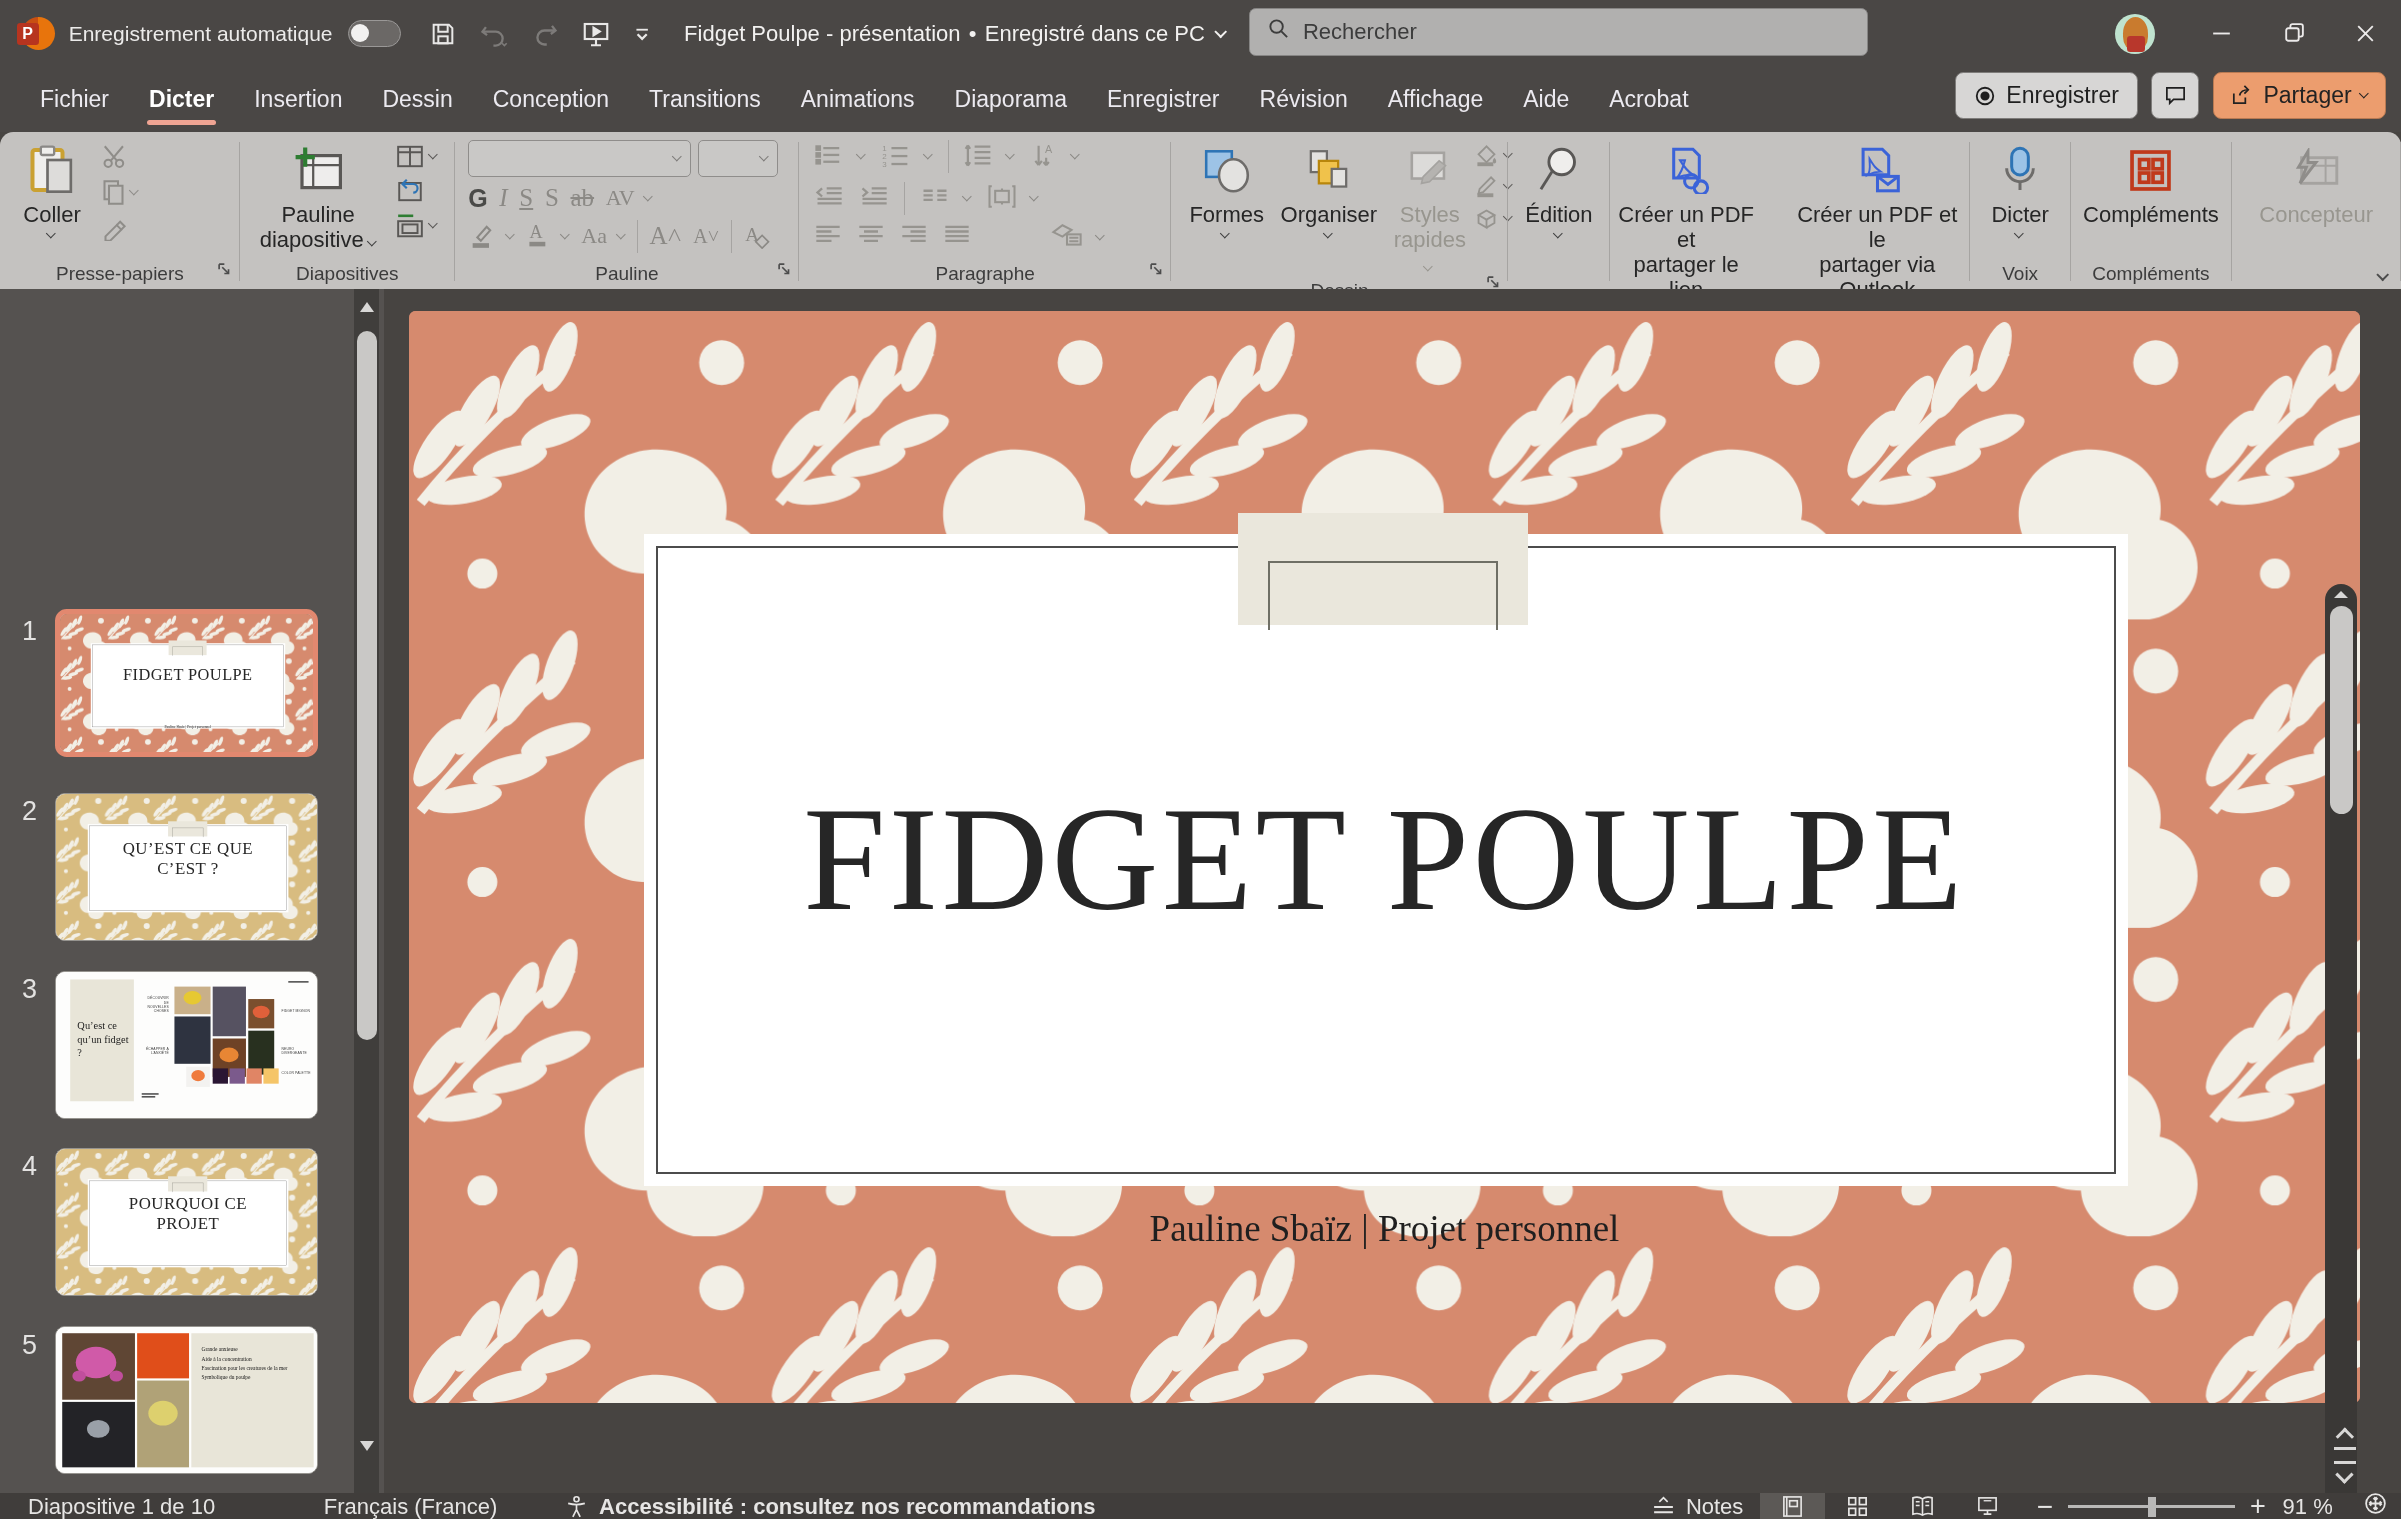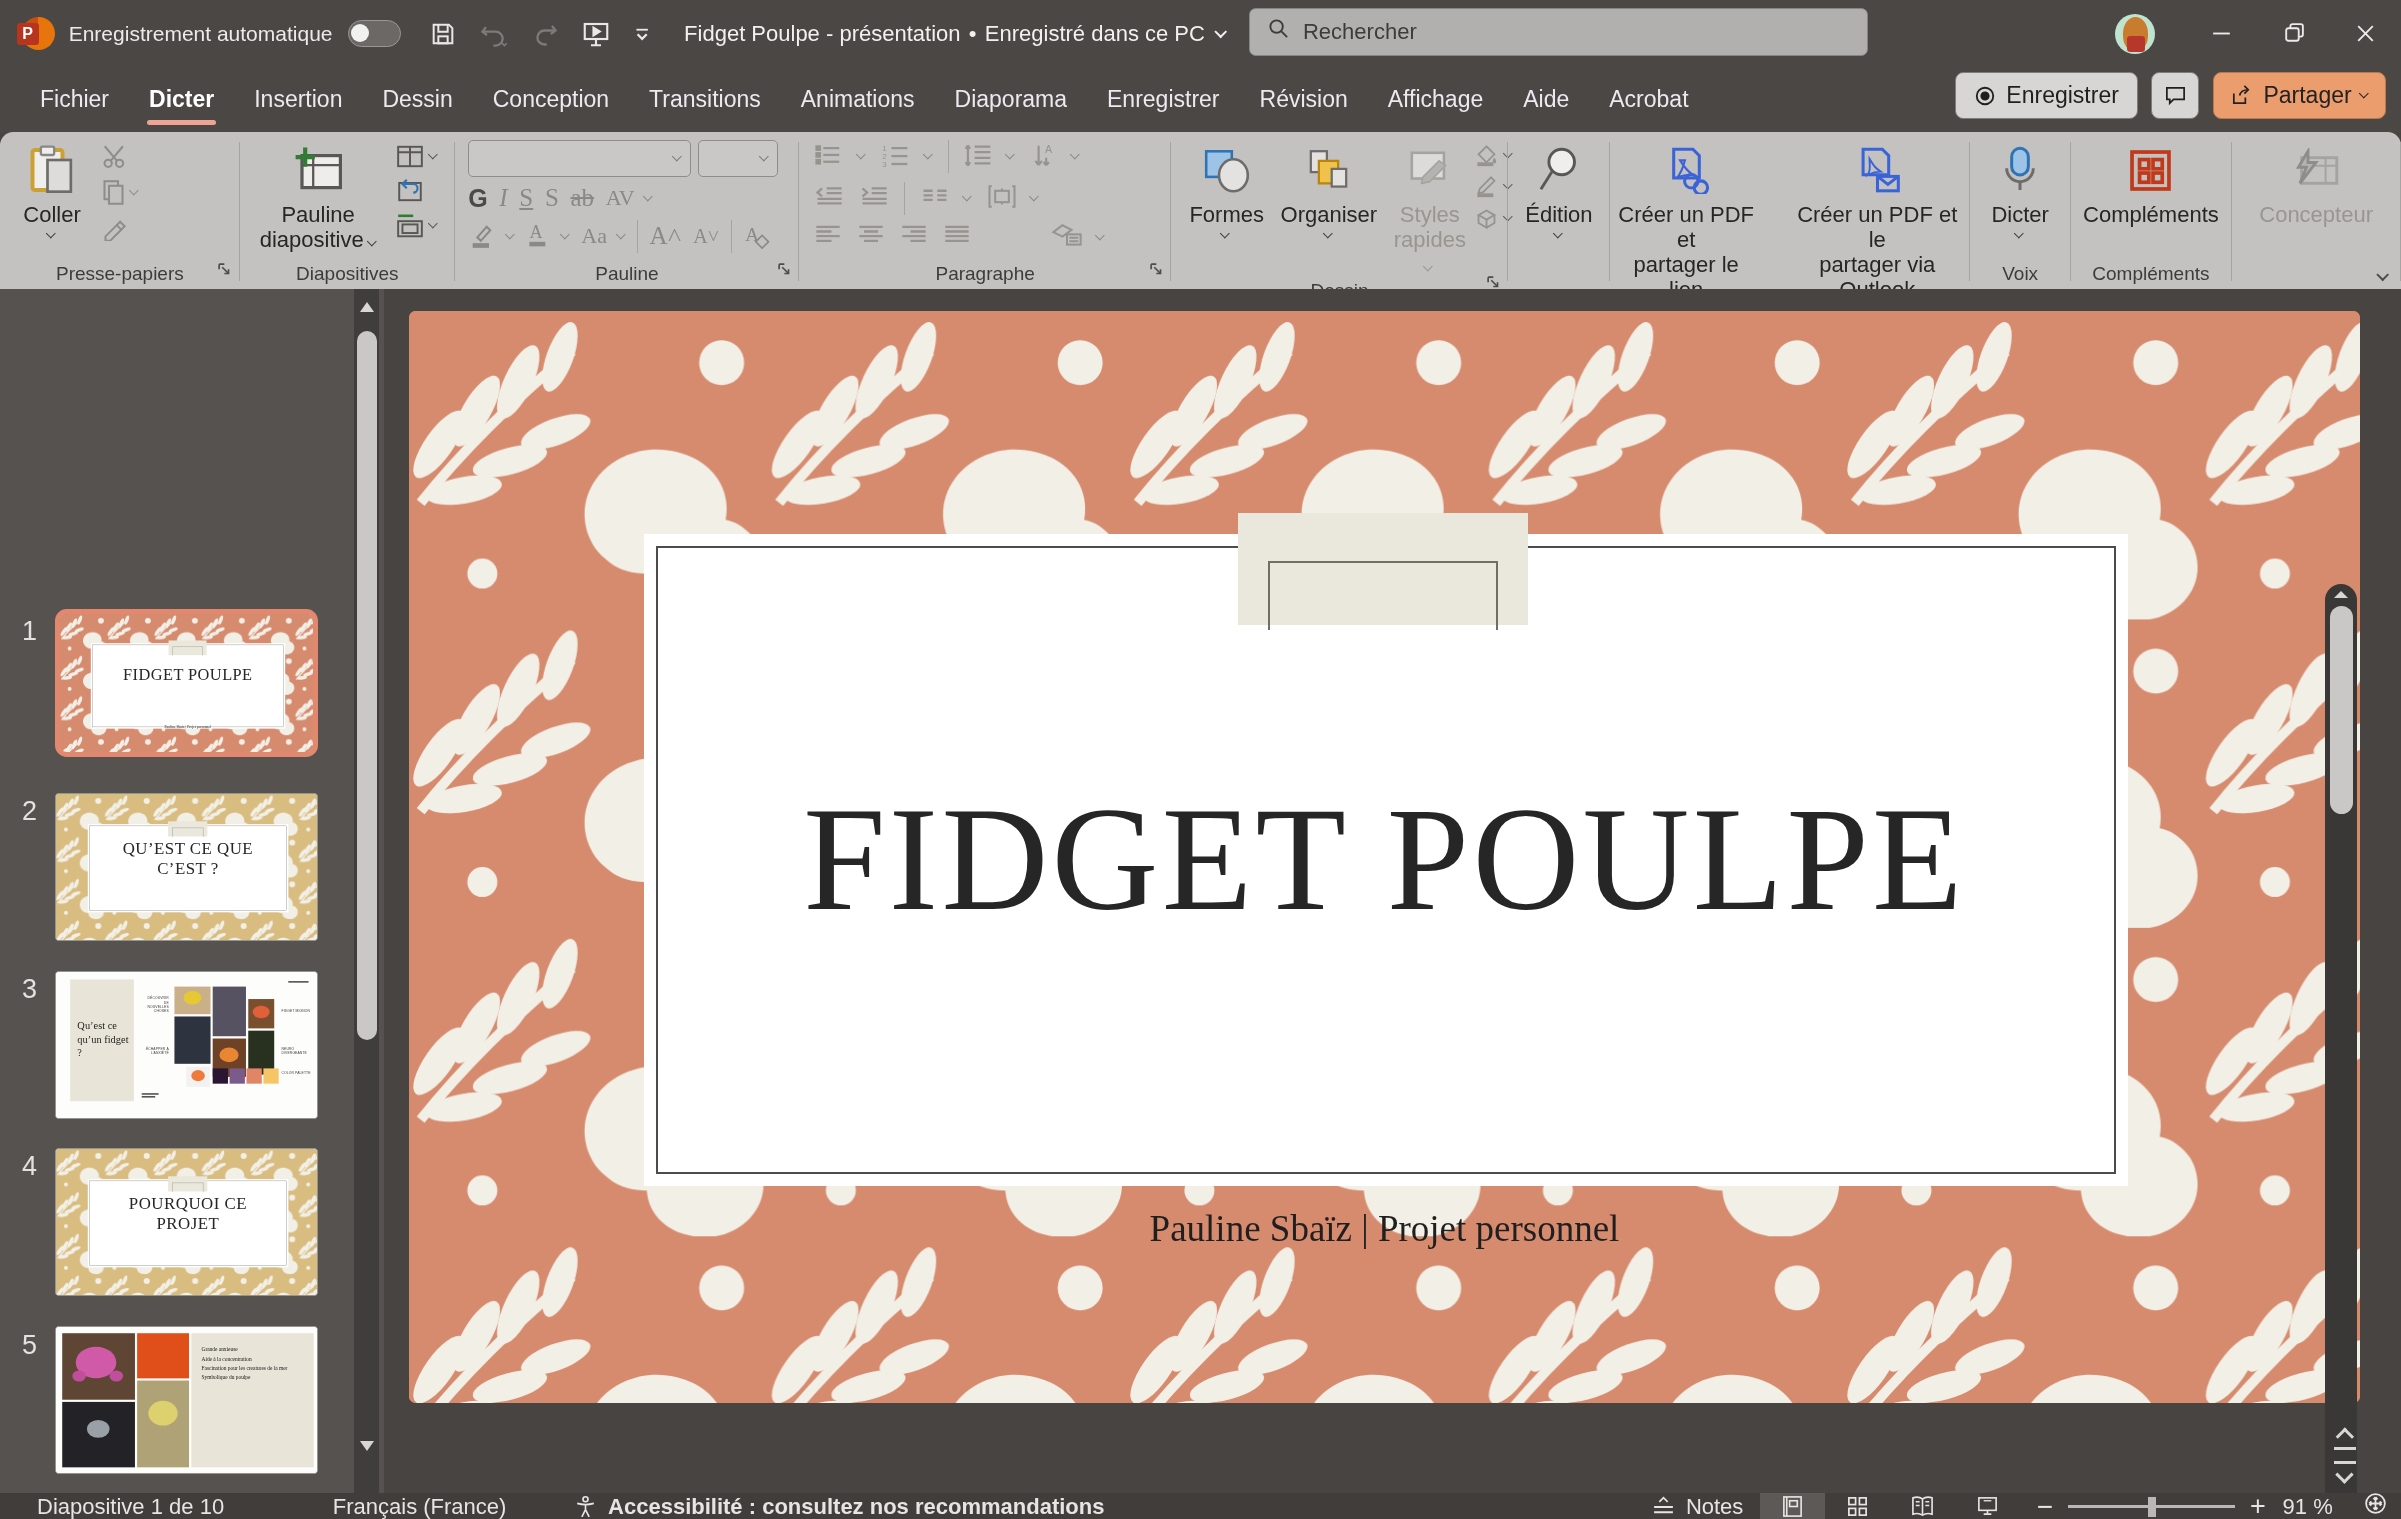--- a/index.html
+++ b/index.html
@@ -53,21 +53,21 @@
   .srow{display:flex;align-items:center;gap:6.7px;color:#5e5c5a;}
   .combo{background:#c9c8c6;border:0.8px solid #8f8d8b;border-radius:5px;height:37px;display:flex;align-items:center;justify-content:flex-end;padding:0 8.3px;color:#7e7c7a;}
   .iconrow{display:flex;align-items:center;gap:11.7px;color:#8b8985;}
   .fchar{font-size:25px;font-family:"Liberation Serif",serif;color:#8b8985;}
   .fchar.b{font-weight:bold;color:#4a4a48;font-family:"Liberation Sans",sans-serif;}
   .divv{width:0.8px;height:33px;background:#a6a4a2;}
 
   
   .panel{position:absolute;left:0;top:289px;width:384px;height:1204px;background:#555250;overflow:hidden;}
   .tnum{position:absolute;left:22px;font-size:27px;color:#e3e2e1;}
-  .thumb{position:absolute;left:55px;width:263px;height:148px;border-radius:4px;overflow:hidden;background:#fff;border:1.7px solid #96948f;}
+  .thumb{position:absolute;left:55px;width:263px;height:148px;border-radius:10px;overflow:hidden;background:#fff;border:1.7px solid #96948f;}
   .thumb.sel{border:5px solid #e2886f;box-shadow:inset 0 0 0 1.7px #5a5a58;border-radius:11.7px;}
   .mini{width:1951px;height:1092px;transform:scale(0.1352);transform-origin:0 0;position:relative;}
   .thumb.sel .mini{transform:scale(0.131);}
 
   
   .slide{position:relative;width:1951px;height:1092px;overflow:hidden;background:#d68a6e;}
   .slide svg.bg{position:absolute;left:0;top:0;}
   .card{position:absolute;left:235px;top:223px;width:1484px;height:652px;background:#fff;}
   .card .inb{position:absolute;inset:11.7px;border:2.5px solid #4c4c4c;}
   .clip{position:absolute;left:829px;top:202px;width:290px;height:112px;background:#eae7dc;}
@@ -829,21 +829,21 @@
       </div>
     <div class="navchev" style="top:1172px">
         <div class="bar"></div>
         <div class="c dn"></div>
       </div>
   </div>
 
 
   <div class="statusbar">
     <div class="lft">
-      <span class="st-item" style="padding-left:37px">Diapositive 1 de 10</span>
+      <span class="st-item" style="padding-left:28px">Diapositive 1 de 10</span>
       <span class="st-item" style="padding-left:92px">Français (France)</span>
       <span class="st-item" style="padding-left:50px;font-weight:bold">
         <svg width="25" height="25" viewBox="0 0 24 24" fill="none" stroke="#e6e5e4" stroke-width="1.6">
             <circle cx="12" cy="5" r="2.4"></circle>
             <path d="M4 9c5 1.4 11 1.4 16 0M12 10v5l-3.5 7M12 15l3.5 7"></path>
           </svg>
         <span>Accessibilité : consultez nos recommandations</span>
       </span>
     </div>
     <div class="st-right">

